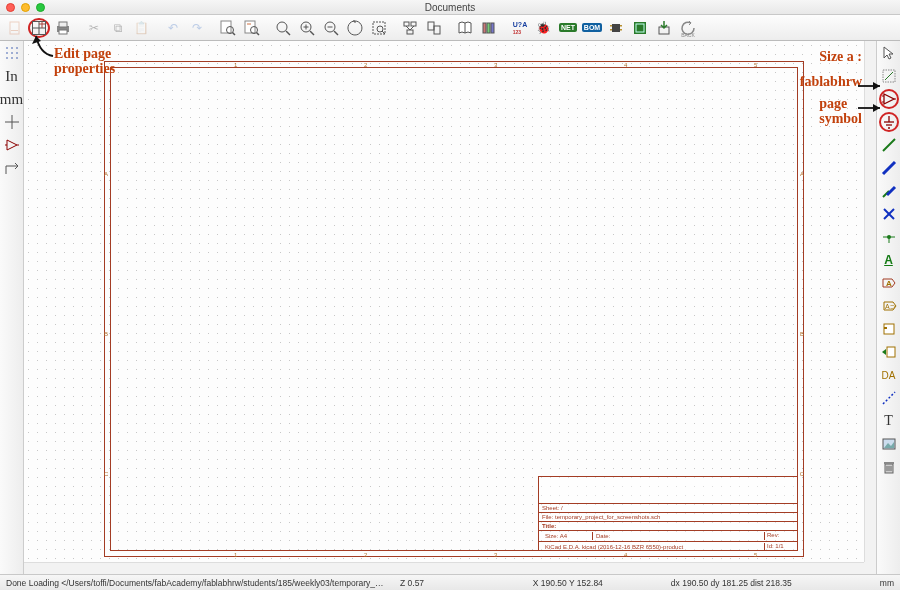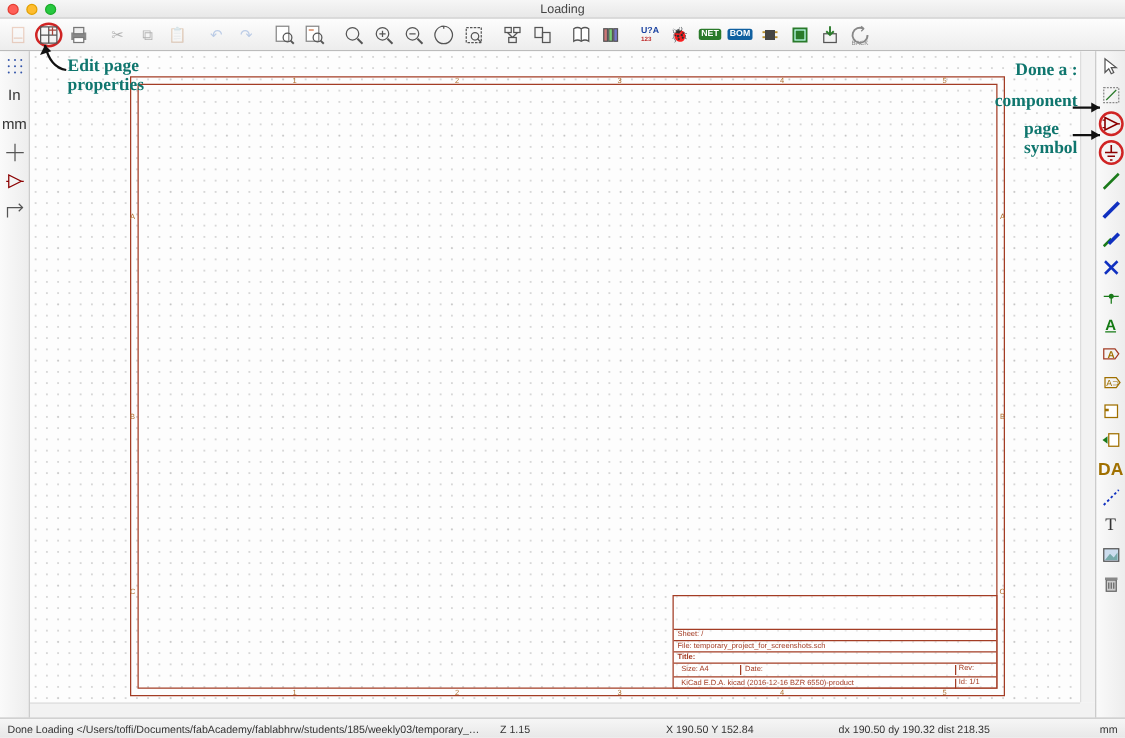--- a/index.html
+++ b/index.html
@@ -14,21 +14,21 @@
   .titlebar .title { position:absolute; width:100%; text-align:center; font-size:10px; color:#444; line-height:15px; }
   
   .toolbar-top { position:absolute; left:0; top:15px; width:900px; height:26px; background: linear-gradient(#fdfdfd,#ededed); border-bottom:1px solid #bbb; padding:2px 4px; display:flex; align-items:center; gap:2px; }
   .tbtn { width:22px; height:20px; border:1px solid transparent; border-radius:3px; display:flex; align-items:center; justify-content:center; font-size:12px;}
   .tbtn.disabled { opacity:0.28; }
   .tsep{width:5px;}
   .ico{width:16px;height:16px;}
   
   .toolbar-left { position:absolute; left:0; top:41px; width:24px; height:533px; background:linear-gradient(90deg,#fafafa,#ededed); border-right:1px solid #ccc; display:flex; flex-direction:column; align-items:center; padding-top:2px; gap:3px;}
   .toolbar-left .tbtn{width:20px;height:20px;}
-  .toolbar-left .unit{font-size:12px;color:#333;}
+  .toolbar-left .unit{font-size:15px;color:#333;font-family:Liberation Serif, serif;}
   
   .toolbar-right { position:absolute; right:0; top:41px; width:24px; height:533px; background:linear-gradient(90deg,#fafafa,#ededed); border-left:1px solid #ccc; display:flex; flex-direction:column; align-items:center; padding-top:2px; gap:3px;}
   .toolbar-right .tbtn{width:20px;height:20px;}
   
   .circled{border:2px solid #d02424;border-radius:50%;}
   
   .canvas { position:absolute; left:24px; top:41px; width:852px; height:533px; background:#fdfdfd; overflow:hidden; }
   .scroll-v{position:absolute;right:0;top:0;width:12px;height:calc(100% - 12px);background:#f2f2f2;border-left:1px solid #ddd;}
   .scroll-h{position:absolute;left:0;bottom:0;height:12px;width:calc(100% - 12px);background:#f2f2f2;border-top:1px solid #ddd;}
   .scroll-corner{position:absolute;right:0;bottom:0;width:12px;height:12px;background:#f2f2f2;}
@@ -52,33 +52,33 @@
   .tblock .cell:first-child{border-left:none;}
   .tblock .title-row{font-weight:bold;}
   .tblock .rev{margin-left:auto;width:30px;border-left:1px solid #a33c24;padding-left:2px;}
   
   .edge-label{position:absolute;font-size:6px;color:#b07030;}
   
   .statusbar{position:absolute;left:0;bottom:0;width:900px;height:16px;background:linear-gradient(#f6f6f6,#e8e8e8);border-top:1px solid #c8c8c8;font-size:8.5px;color:#333;display:flex;align-items:center;padding:0 6px;gap:14px;white-space:nowrap;}
   .statusbar .status-left{flex:0 1 auto;overflow:hidden;text-overflow:ellipsis;max-width:380px;}
   .statusbar .spacer{flex:1;}
   
-  .hand{position:absolute;font-family:'Comic Sans MS','Segoe Script',cursive;font-size:14px;color:#0f766e;font-weight:600;pointer-events:none;line-height:1.05;}
+  .hand{position:absolute;font-family:'Comic Sans MS','Segoe Script',cursive;font-size:14px;color:#c2410c;font-weight:600;pointer-events:none;line-height:1.05;}
   .arrow-svg{position:absolute;pointer-events:none;}
 </style>
 </head>
 <body>
 
 <div class="titlebar">
   <div class="traffic">
     <span class="tl-close"></span>
     <span class="tl-min"></span>
     <span class="tl-max"></span>
   </div>
-  <div class="title">Loading</div>
+  <div class="title">Documents</div>
 </div>
 
 <div class="toolbar-top">
 
   <div class="tbtn disabled">
     <svg class="ico" viewBox="0 0 16 16">
         <rect x="3" y="2" width="9" height="12" fill="#fff" stroke="#d07040"></rect>
         <rect x="4" y="10" width="7" height="1" fill="#d07040"></rect>
       </svg>
   </div>
@@ -362,21 +362,21 @@
         <rect x="3" y="6" width="3" height="2" fill="#a07000"></rect>
       </svg>
     </div>
   <div class="tbtn">
       <svg class="ico" viewBox="0 0 16 16">
         <rect x="6" y="3" width="8" height="10" fill="#fff" stroke="#a07000"></rect>
         <polygon points="1,8 5,5 5,11" fill="#1a7a1a"></polygon>
       </svg>
     </div>
   <div class="tbtn">
-      <span style="font-size:14px;font-weight:bold;color:#a07000">DA</span>
+      <span style="font-size:10px;font-weight:normal;color:#a07000">DA</span>
     </div>
   <div class="tbtn">
       <svg class="ico" viewBox="0 0 16 16">
         <line x1="2" y1="14" x2="14" y2="2" stroke="#1030c0" stroke-width="1.5" stroke-dasharray="2 2"></line>
       </svg>
     </div>
   <div class="tbtn">
       <span style="font-family:serif;font-size:14px;color:#333">T</span>
     </div>
   <div class="tbtn">
@@ -441,38 +441,38 @@
       </div>
     </div>
   </div>
   <div class="scroll-v"></div>
   <div class="scroll-h"></div>
   <div class="scroll-corner"></div>
 </div>
 
 <div class="statusbar">
   <span class="status-left">Done Loading &lt;/Users/toffi/Documents/fabAcademy/fablabhrw/students/185/weekly03/temporary_project_for_screenshots/temporary_project_…</span>
-  <span>Z 1.15</span>
+  <span>Z 0.57</span>
   <span class="spacer"></span>
   <span>X 190.50  Y 152.84</span>
   <span style="width:40px"></span>
-  <span>dx 190.50  dy 190.32  dist 218.35</span>
+  <span>dx 190.50  dy 181.25  dist 218.35</span>
   <span style="width:60px"></span>
   <span>mm</span>
 </div>
 
 <svg class="arrow-svg" style="left:28px;top:26px" width="40" height="40">
   <path d="M25 30 Q12 28 8 10" fill="none" stroke="#111" stroke-width="1.8"></path>
   <polygon points="8,10 4,18 13,15" fill="#111"></polygon>
 </svg>
 <div class="hand" style="left:54px;top:47px;white-space:pre">Edit page
 properties</div>
 
-<div class="hand" style="right:38px;top:50px">Done a :</div>
-<div class="hand" style="right:38px;top:75px">component</div>
+<div class="hand" style="right:38px;top:50px">Size a :</div>
+<div class="hand" style="right:38px;top:75px">fablabhrw</div>
 <svg class="arrow-svg" style="right:12px;top:78px" width="30" height="16">
   <line x1="0" y1="8" x2="22" y2="8" stroke="#111" stroke-width="1.8"></line>
     <polygon points="22,8 15,4 15,12" fill="#111"></polygon>
 </svg>
 <div class="hand" style="right:38px;top:97px;white-space:pre">page
 symbol</div>
 <svg class="arrow-svg" style="right:12px;top:100px" width="30" height="16">
   <line x1="0" y1="8" x2="22" y2="8" stroke="#111" stroke-width="1.8"></line>
     <polygon points="22,8 15,4 15,12" fill="#111"></polygon>
 </svg>

